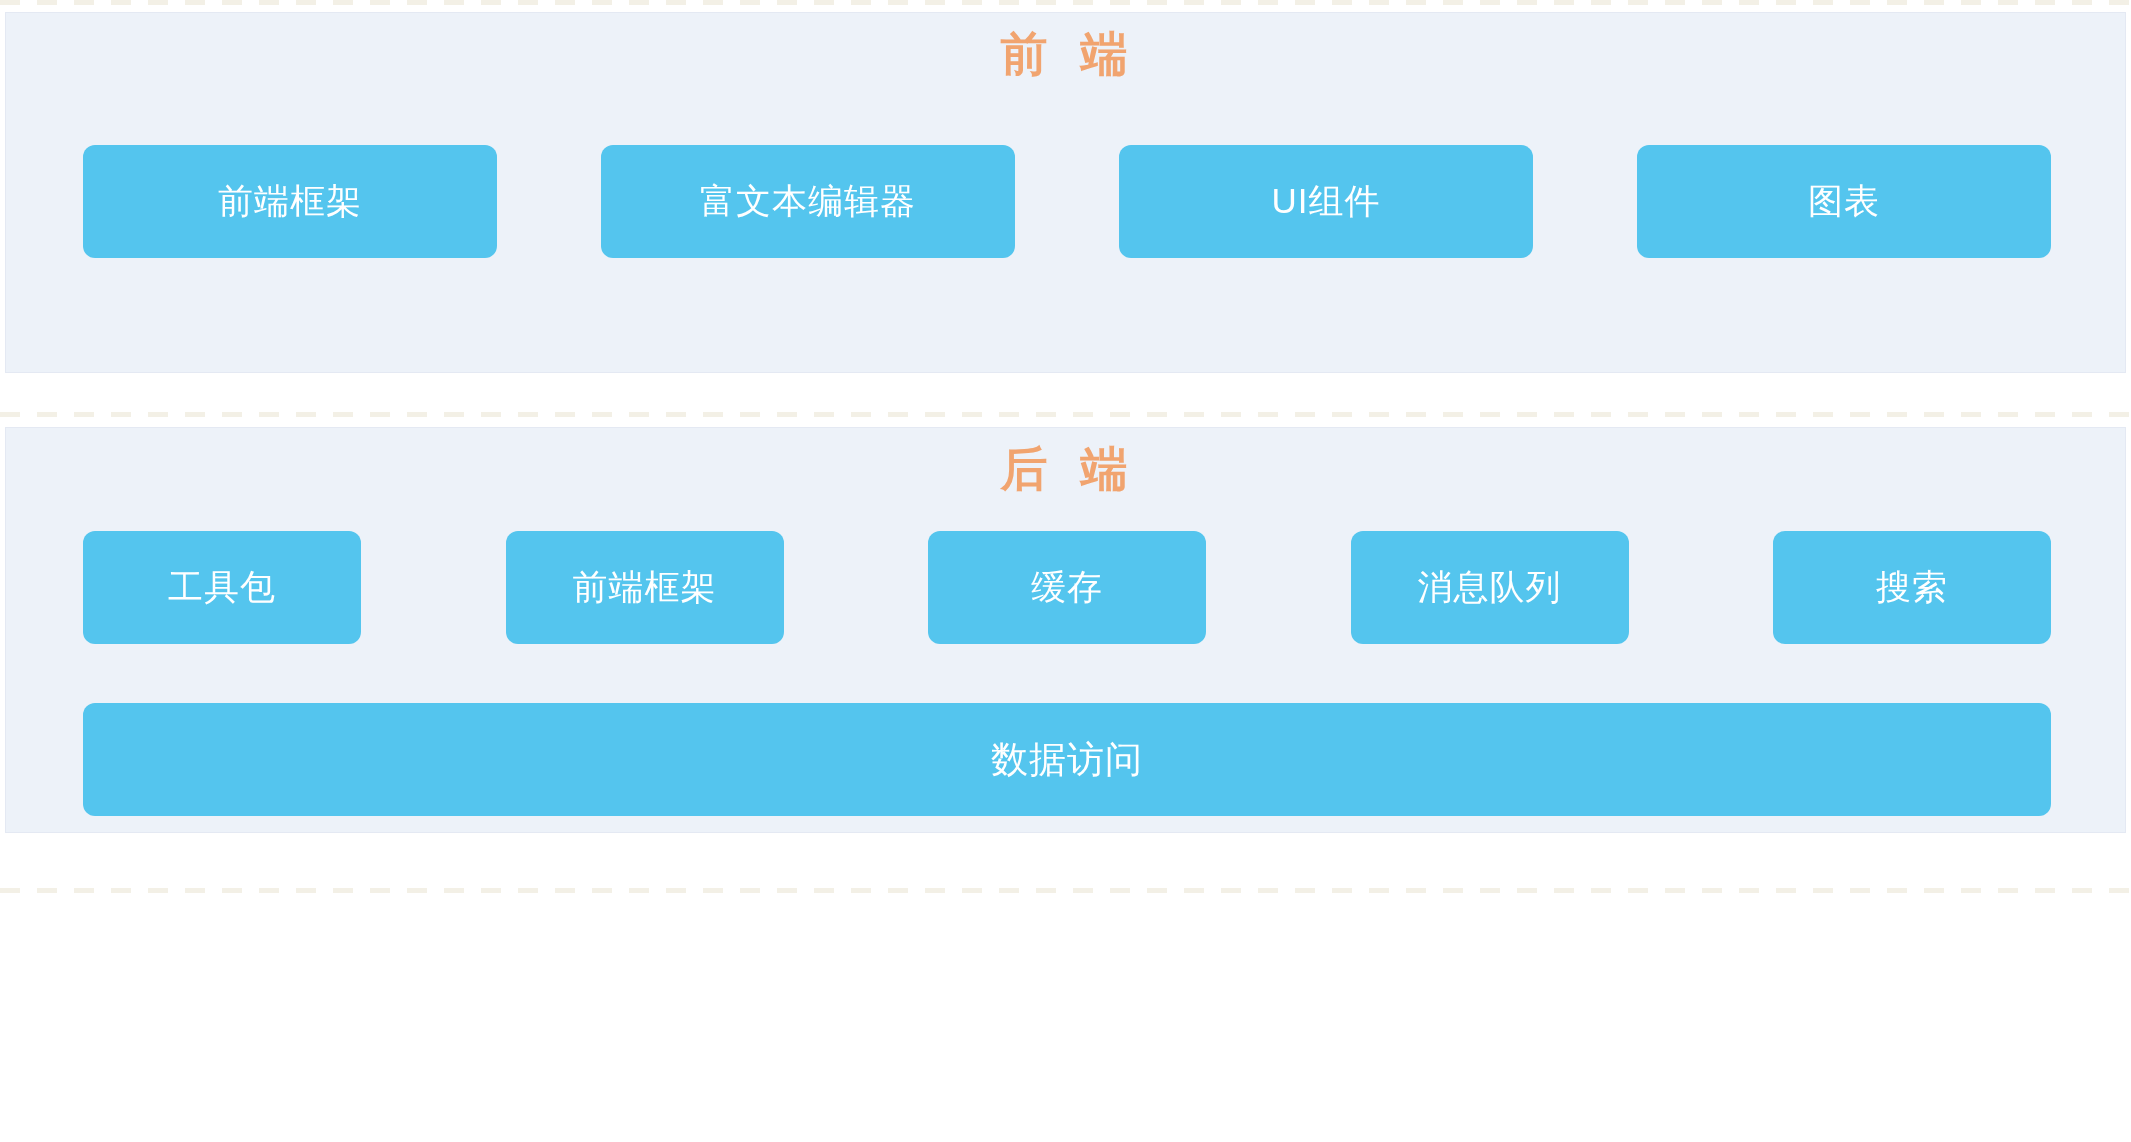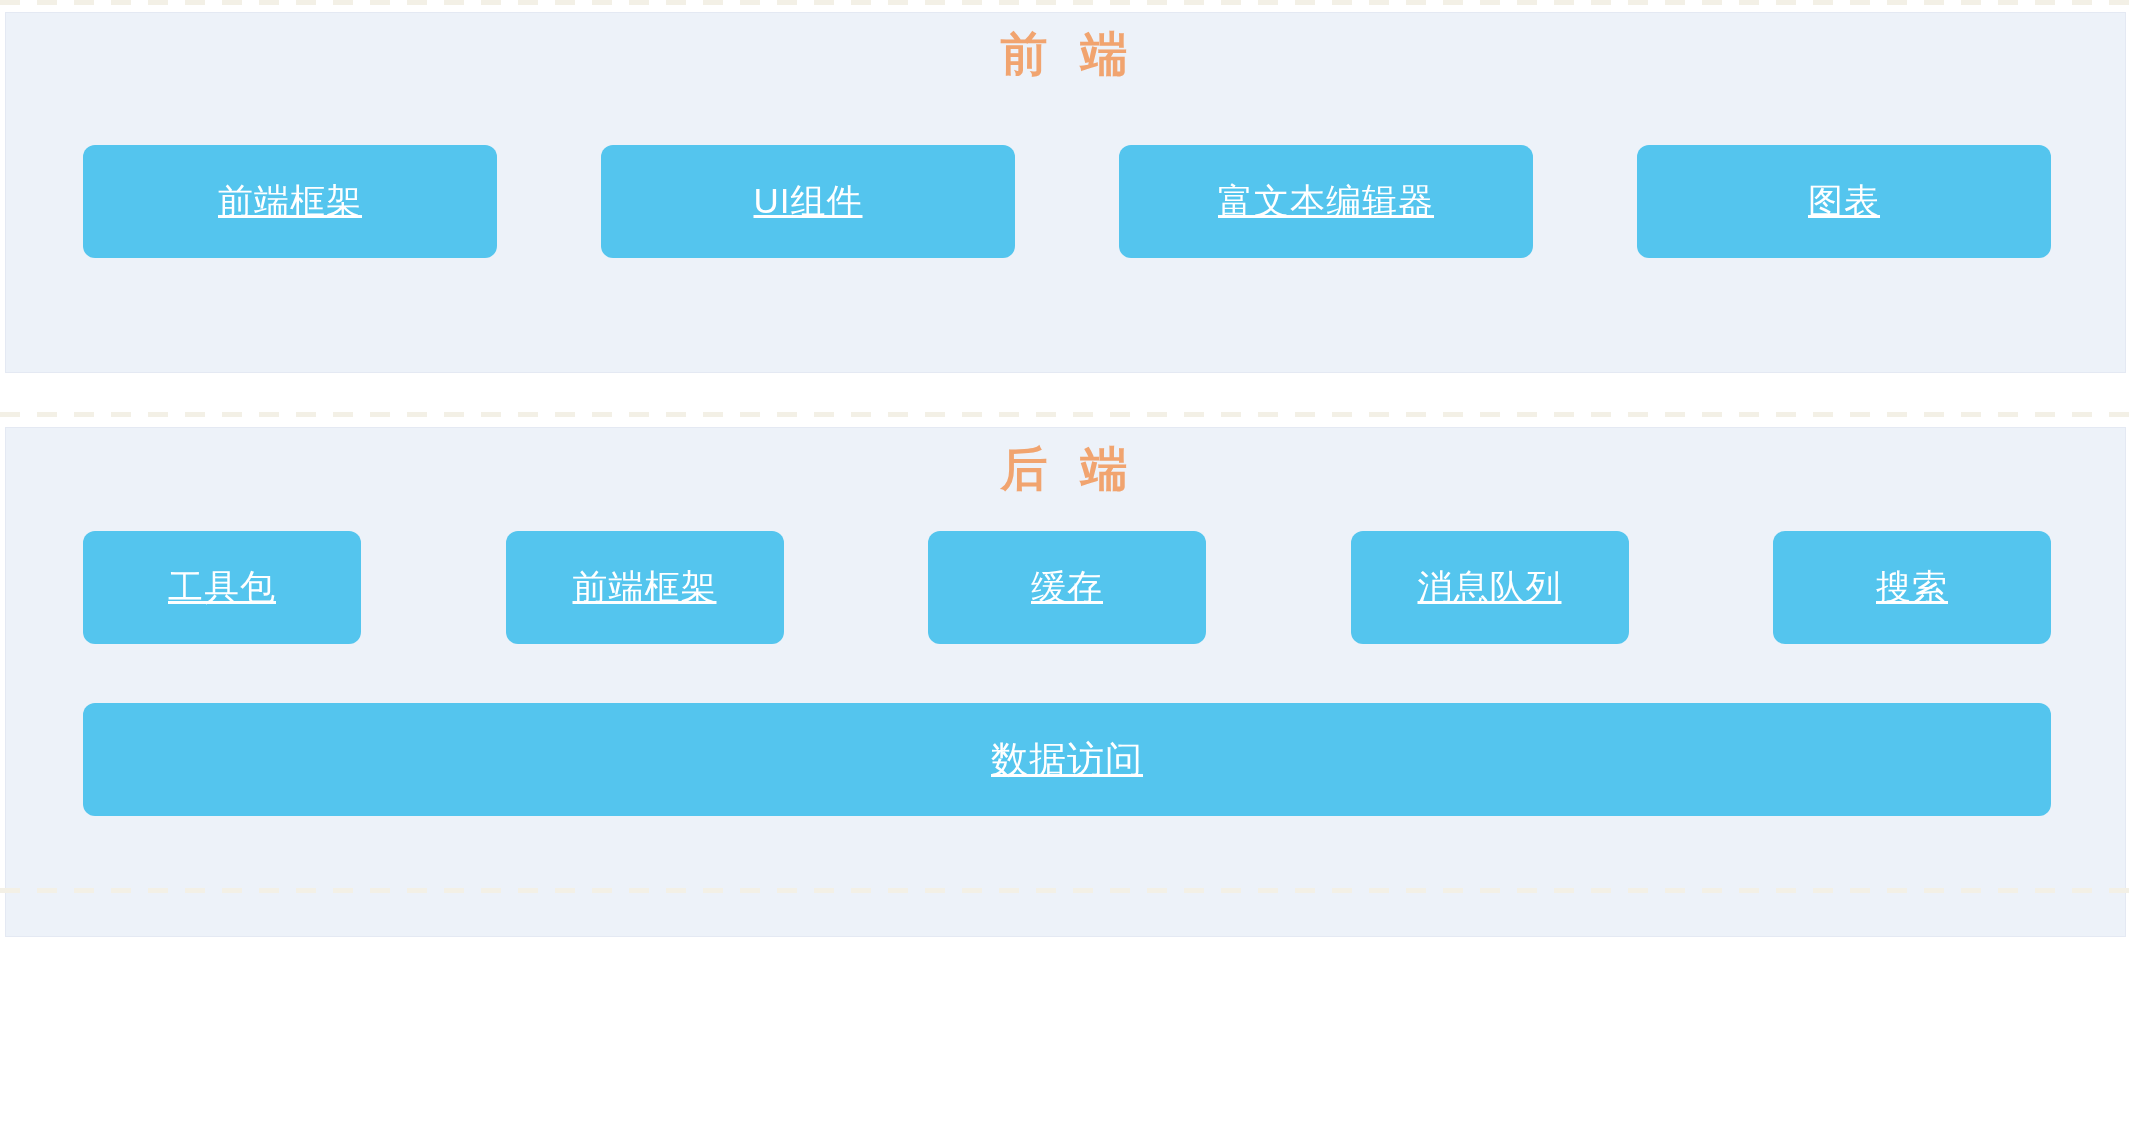--- a/index.html
+++ b/index.html
@@ -47,21 +47,21 @@
 
   
   .panel {
     position: absolute;
     left: 5px;
     right: 5px;
     background: var(--panel-bg);
     border: 1px solid var(--panel-border);
   }
   .panel-frontend { top: 12px;  height: 361px; }
-  .panel-backend  { top: 427px; height: 510px; }
+  .panel-backend  { top: 427px; height: 406px; }
 
   .panel-title {
     padding-top: 12px;
     text-align: center;
     font-size: 47px;
     line-height: 58px;
     font-weight: bold;
     color: var(--title-color);
     letter-spacing: 3px;
     word-spacing: 14px;
@@ -80,21 +80,20 @@
   .box {
     height: 113px;
     border-radius: 12px;
     background: var(--box-bg);
     color: var(--box-text);
     display: flex;
     align-items: center;
     justify-content: center;
     font-size: 35px;
     letter-spacing: 1px;
-    text-decoration: underline;
   }
   .box-fe { width: 414px; }
   .box-be { width: 278px; }
 
   .box-wide {
     position: absolute;
     top: 275px;
     left: 77px;
     right: 74px;
     height: 113px;
@@ -140,22 +139,22 @@
 <body>
 
 <div class="canvas">
 
   <div class="dash-line dash-top"></div>
 
   <section class="panel panel-frontend">
     <div class="panel-title">前 端</div>
     <div class="row row-frontend">
       <div class="box box-fe">前端框架</div>
+      <div class="box box-fe">富文本编辑器</div>
       <div class="box box-fe">UI组件</div>
-      <div class="box box-fe">富文本编辑器</div>
       <div class="box box-fe">图表</div>
     </div>
   </section>
 
   <div class="dash-line dash-mid"></div>
 
   <section class="panel panel-backend">
     <div class="panel-title">后 端</div>
     <div class="row row-backend">
       <div class="box box-be">工具包</div>

